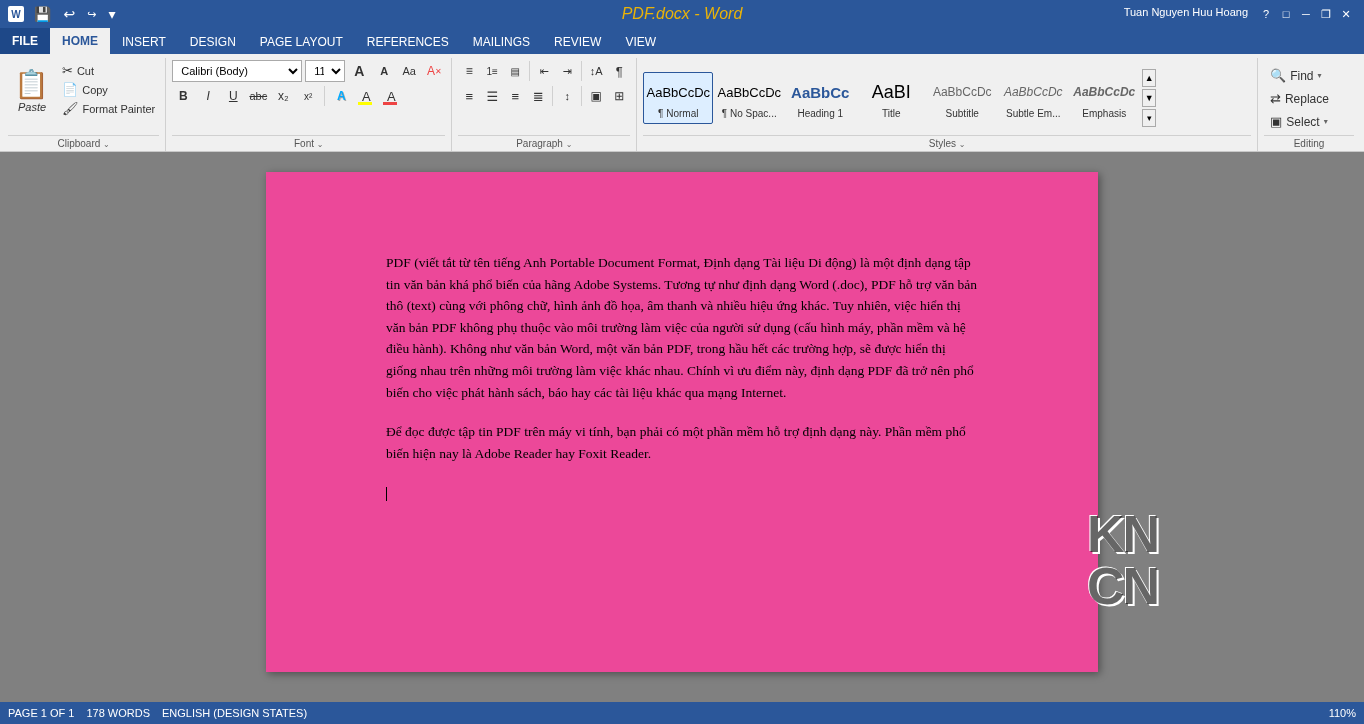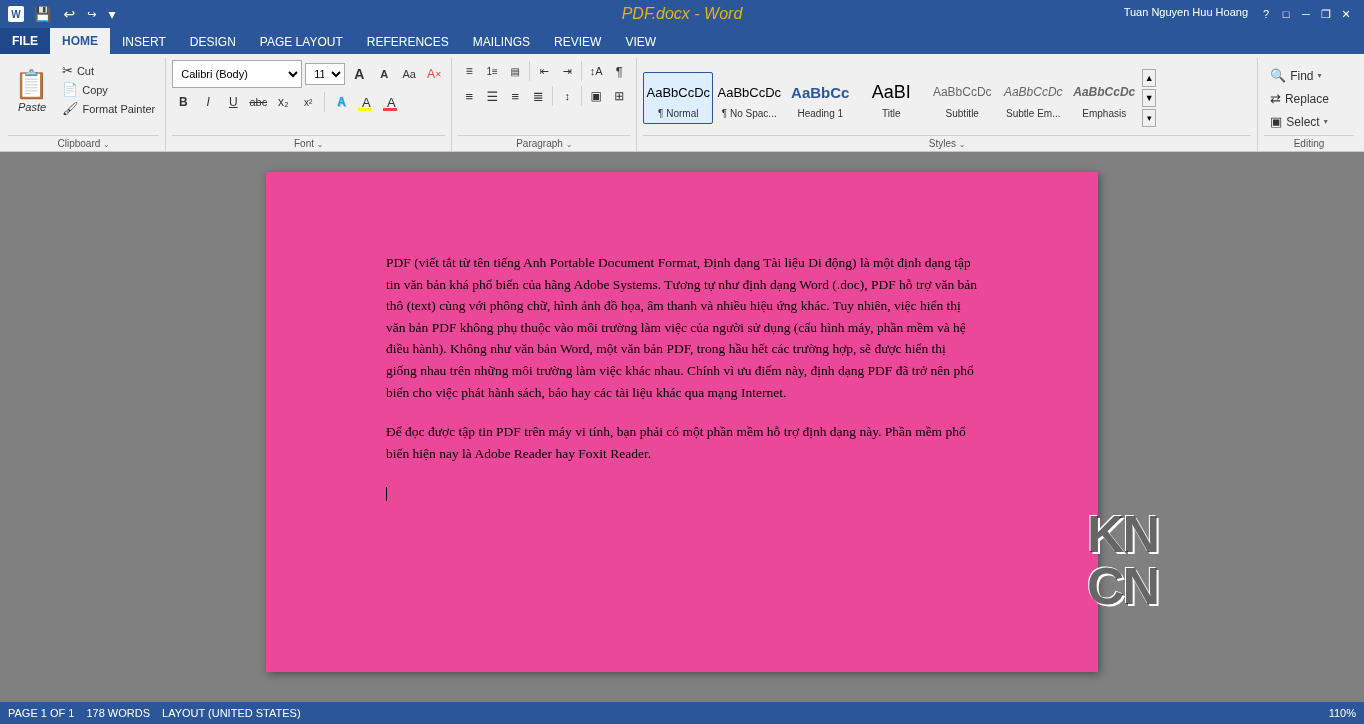--- a/index.html
+++ b/index.html
@@ -113,21 +113,21 @@
 
     
     .font-group .ribbon-group-content { flex-direction: column; gap: 2px; }
     .font-row { display: flex; align-items: center; gap: 3px; }
     .font-select {
       border: 1px solid #aaa;
       background: white;
       padding: 1px 4px;
       font-size: 11px;
       width: 130px;
-      height: 28px;
+      height: 22px;
       cursor: pointer;
     }
     .size-select {
       border: 1px solid #aaa;
       background: white;
       padding: 1px 4px;
       font-size: 11px;
       width: 40px;
       height: 22px;
       cursor: pointer;
@@ -484,18 +484,18 @@
       <div>KN</div>
       <div>CN</div>
     </div>
   </div>
 </div>
 
 <div class="status-bar">
   <div class="status-left">
     <span>PAGE 1 OF 1</span>
     <span>178 WORDS</span>
-    <span>LAYOUT (UNITED STATES)</span>
+    <span>ENGLISH (DESIGN STATES)</span>
   </div>
   <div class="status-right">
     <span>110%</span>
   </div>
 </div>
 
 </body></html>

